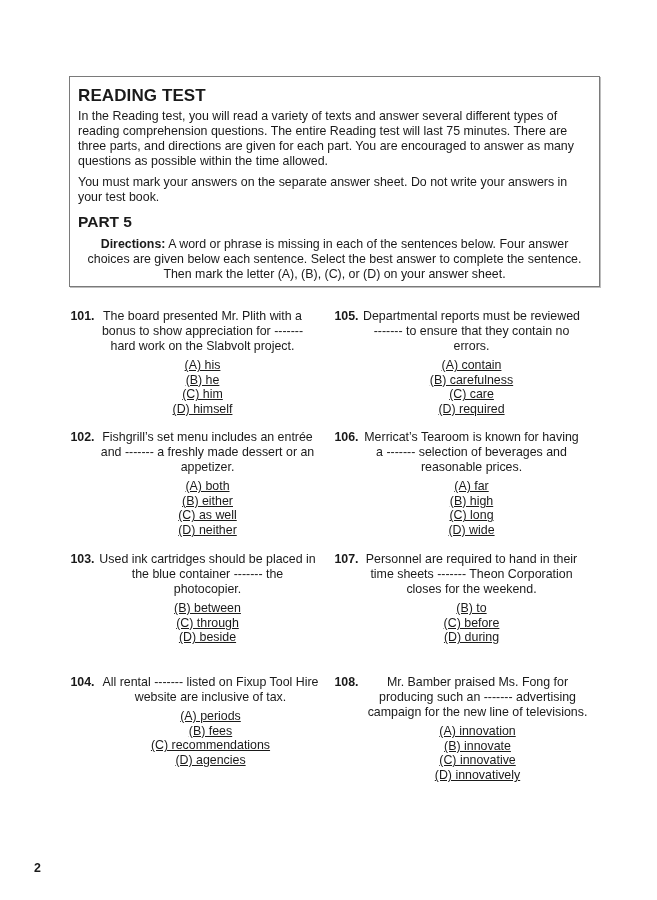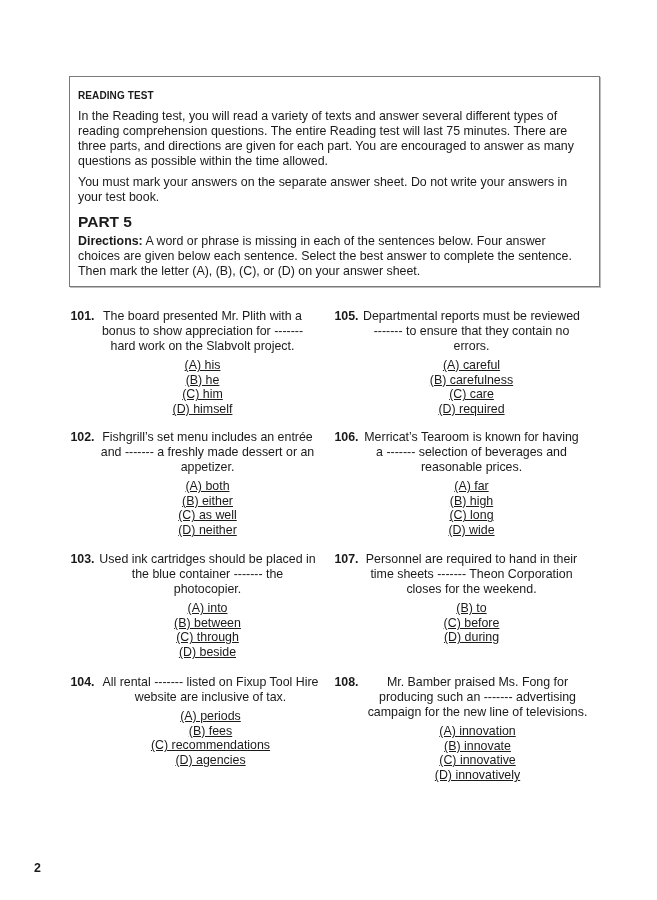--- a/index.html
+++ b/index.html
@@ -22,34 +22,35 @@
       width: 513px;
       height: 201px;
       border: 1.5px solid #7a7a7a;
       box-shadow: 1px 1px 0 #bdbdbd;
       padding: 8px 8px 0 8px;
       font-size: 12.4px;
       line-height: 15px;
     }
     .box-title {
       font-weight: bold;
-      font-size: 10px;
+      font-size: 17px;
       margin: 3px 0 6px 0;
       letter-spacing: 0.1px;
     }
     .box-para {
       margin: 0 0 6px 0;
     }
     .part-title {
       font-weight: bold;
       font-size: 15.5px;
       margin: 9px 0 5px 0;
     }
     .directions {
-      margin: 0;
+      margin: 8px;
+      text-align: center;
     }
     .directions .dir-label {
       font-weight: bold;
     }
     .questions {
       position: absolute;
       top: 309px;
       left: 68px;
       width: 540px;
     }
@@ -136,21 +137,20 @@
         <li>(D) neither</li>
       </ul>
     </div>
 
     <div class="question" style="top:243px;width:250px;">
       <div class="q-row">
         <span class="q-num">103.</span>
         <span class="q-text">Used ink cartridges should be placed in the blue container ------- the photocopier.</span>
       </div>
       <ul class="options">
-        <li>(A) into</li>
         <li>(B) between</li>
         <li>(C) through</li>
         <li>(D) beside</li>
       </ul>
     </div>
 
     <div class="question" style="top:366px;width:256px;">
       <div class="q-row">
         <span class="q-num">104.</span>
         <span class="q-text">All rental ------- listed on Fixup Tool Hire website are inclusive of tax.</span>
@@ -166,21 +166,21 @@
   </div>
 
   <div class="col right">
 
     <div class="question" style="top:0px;width:250px;">
       <div class="q-row">
         <span class="q-num">105.</span>
         <span class="q-text">Departmental reports must be reviewed ------- to ensure that they contain no errors.</span>
       </div>
       <ul class="options">
-        <li>(A) careful</li>
+        <li>(A) contain</li>
         <li>(B) carefulness</li>
         <li>(C) care</li>
         <li>(D) required</li>
       </ul>
     </div>
 
     <div class="question" style="top:121px;width:250px;">
       <div class="q-row">
         <span class="q-num">106.</span>
         <span class="q-text">Merricat’s Tearoom is known for having a ------- selection of beverages and reasonable prices.</span>

